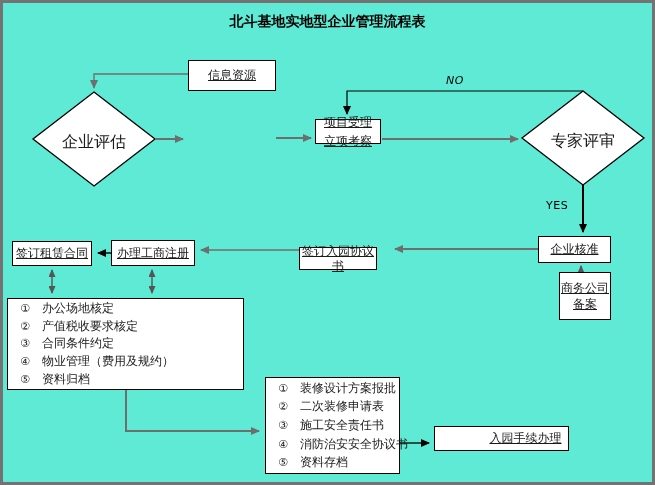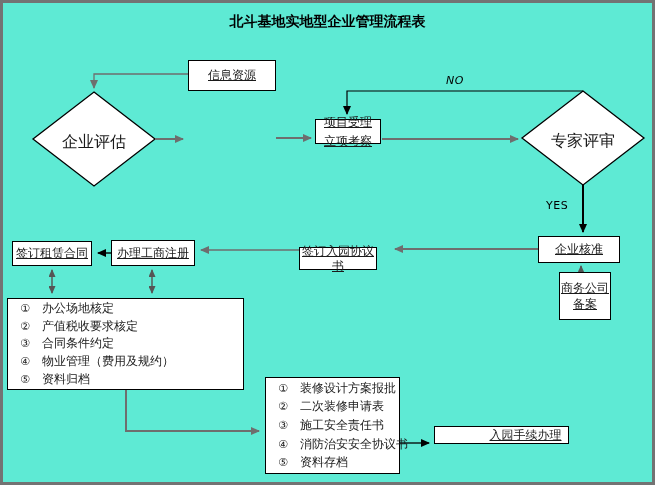--- a/index.html
+++ b/index.html
@@ -90,42 +90,42 @@
   <div class="flow-box" style="left:185px;top:57px;width:88px;height:31px;">
     <span>信息资源</span>
   </div>
 
 
   <div class="flow-box" style="left:312px;top:116px;width:66px;height:25px;line-height:19px;align-items:center;">
     <span>项目受理</span>
     <span>立项考察</span>
   </div>
 
-  <div class="flow-box" style="left:535px;top:233px;width:82px;height:27px;">
+  <div class="flow-box" style="left:535px;top:233px;width:73px;height:27px;">
     <span>企业核准</span>
   </div>
 
   <div class="flow-box" style="left:556px;top:269px;width:52px;height:48px;line-height:16px;text-align:center;">
     <span>商务公司</span>
     <span>备案</span>
   </div>
 
   <div class="flow-box" style="left:296px;top:236px;width:78px;height:23px;margin-top:8px;">
     <span>签订入园协议书</span>
   </div>
 
   <div class="flow-box" style="left:108px;top:237px;width:84px;height:26px;align-items:center;">
     <span>办理工商注册</span>
   </div>
 
   <div class="flow-box" style="left:9px;top:238px;width:80px;height:25px;">
     <span>签订租赁合同</span>
   </div>
 
-  <div class="flow-box" style="left:431px;top:423px;width:135px;height:18px;padding-left:48px;">
+  <div class="flow-box" style="left:431px;top:423px;width:135px;height:25px;padding-left:48px;">
     <span>入园手续办理</span>
   </div>
 
   <div class="list-box" style="left:4px;top:295px;width:237px;height:92px;">
     <div class="list-item">
       <span class="list-num">①</span>
       <span>办公场地核定</span>
     </div>
     <div class="list-item">
       <span class="list-num">②</span>

